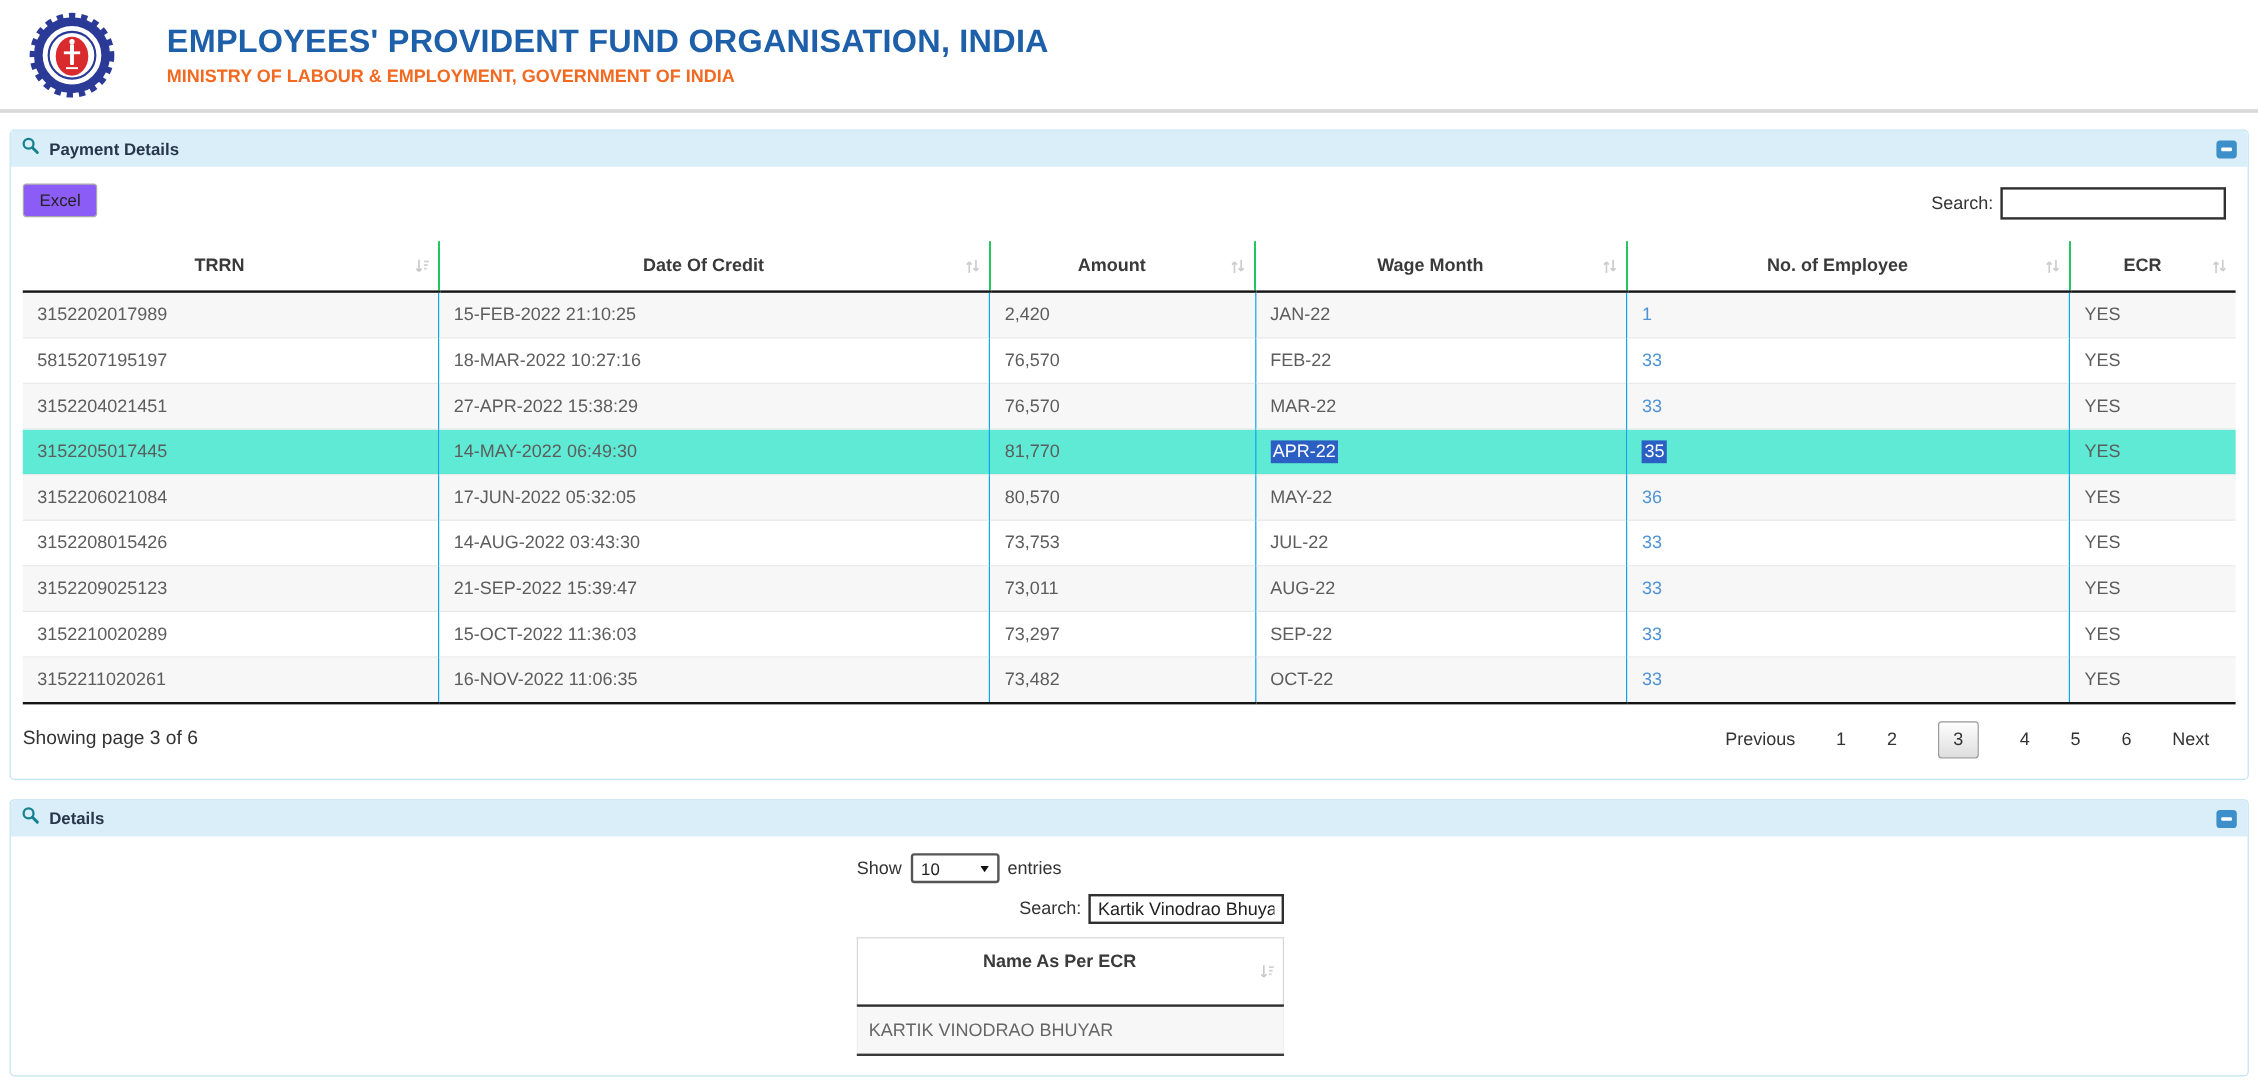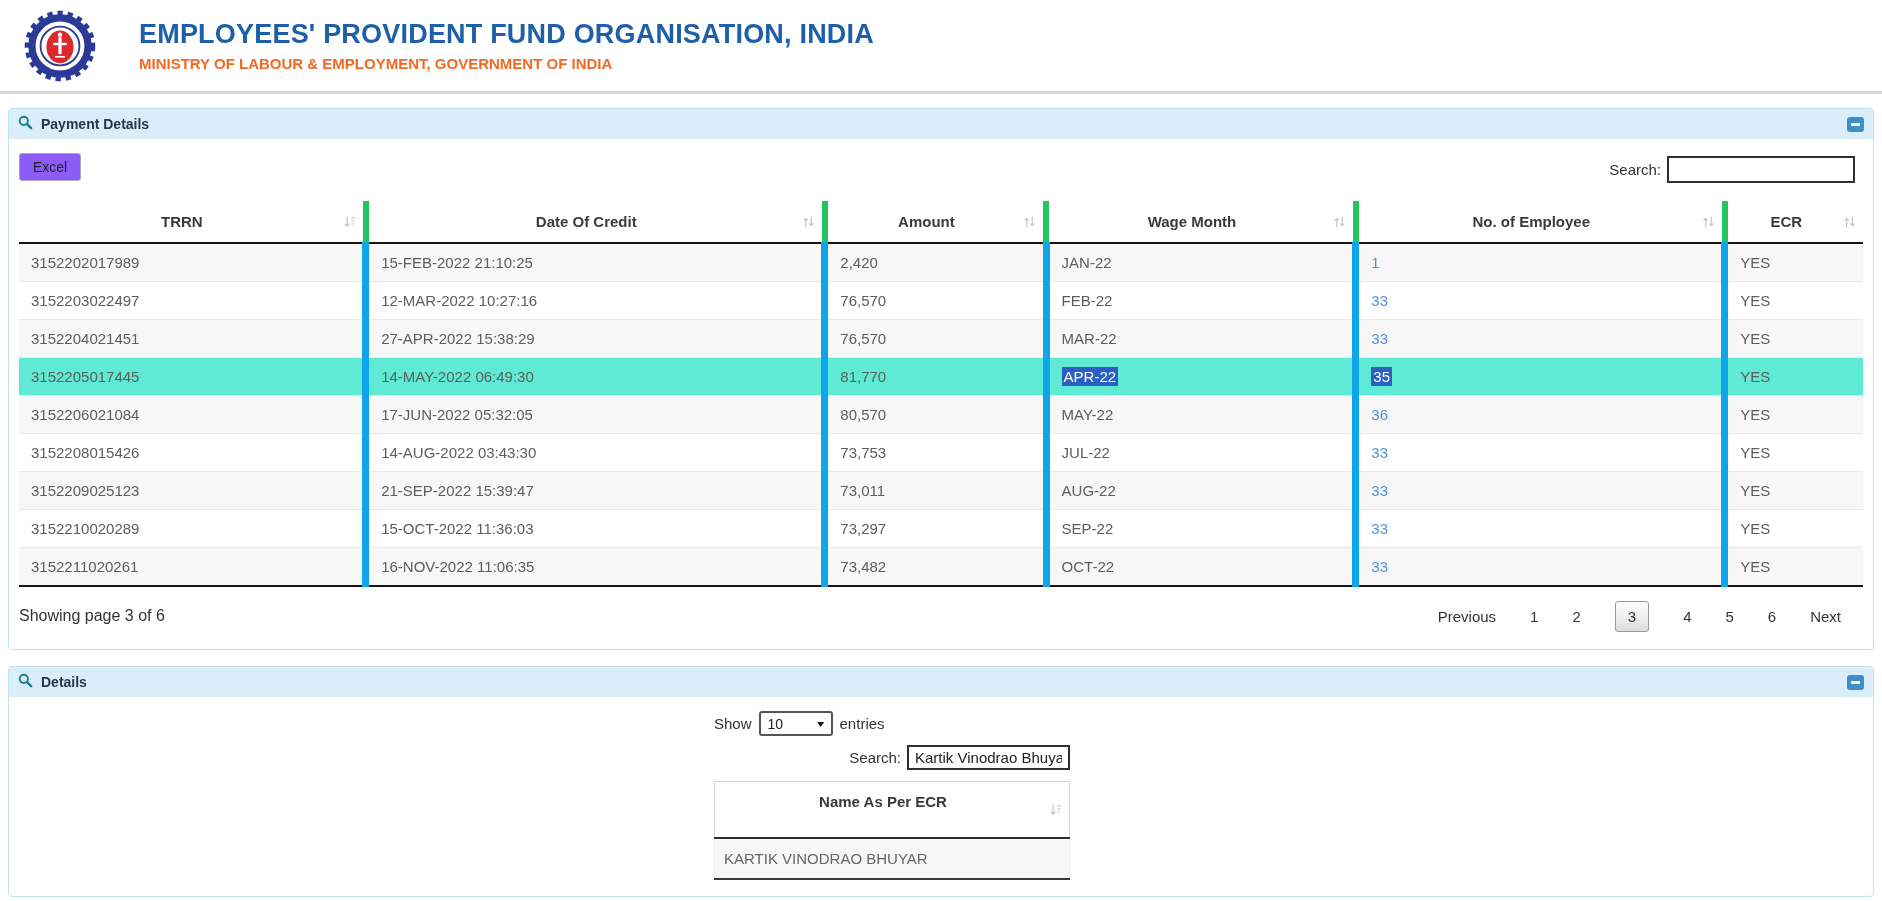--- a/index.html
+++ b/index.html
@@ -47,27 +47,27 @@
   .search-input {
     width:188px; height:27px; border:2px solid #2f2f2f; border-radius:0;
     font-family:inherit; font-size:15px; padding:0 6px; color:#222; background:#fff;
   }
 
   
   table.data { width:100%; border-collapse:collapse; margin-top:8px; }
   table.data thead th {
     font-size:15px; font-weight:bold; color:#3a3a3a; background:#fff;
     padding:12px 26px 12px 8px; text-align:center; position:relative;
-    border-bottom:2px solid #141414; border-left:6px solid #22c55e; cursor:pointer;
+    border-bottom:2px solid #141414; border-left:2px solid #22c55e; cursor:pointer;
   }
   table.data thead th:first-child { border-left:none; }
   .sort-ic { position:absolute; right:7px; top:50%; transform:translateY(-50%); line-height:0; }
   table.data tbody td {
     font-size:15px; color:#5d5d5d; padding:10px 12px;
-    border-left:7px solid #0ea5e9; border-top:1px solid #e9e9e9;
+    border-left:1px solid #0ea5e9; border-top:1px solid #e9e9e9;
   }
   table.data tbody td:first-child { border-left:none; }
   table.data tbody tr:nth-child(odd)  { background:#f7f7f7; }
   table.data tbody tr:nth-child(even) { background:#fff; }
   table.data tbody tr.hl { background:#5eead4; }
   table.data tbody tr:first-child td { border-top:none; }
   table.data tbody tr:last-child td  { border-bottom:2px solid #141414; }
   .emp-link { color:var(--link-blue,#4f93d6); text-decoration:none; cursor:pointer; }
   .sel { background:var(--selection-bg,#2b5fc4); color:#fff; padding:1px 2px; }
   a .sel { color:#fff; }
@@ -227,22 +227,22 @@
         <tbody>
             <tr>
               <td>3152202017989</td>
               <td>15-FEB-2022 21:10:25</td>
               <td>2,420</td>
               <td><span>JAN-22</span></td>
               <td><a class="emp-link"><span>1</span></a></td>
               <td>YES</td>
             </tr>
             <tr>
-              <td>3152203022497</td>
-              <td>12-MAR-2022 10:27:16</td>
+              <td>5815207195197</td>
+              <td>18-MAR-2022 10:27:16</td>
               <td>76,570</td>
               <td><span>FEB-22</span></td>
               <td><a class="emp-link"><span>33</span></a></td>
               <td>YES</td>
             </tr>
             <tr>
               <td>3152204021451</td>
               <td>27-APR-2022 15:38:29</td>
               <td>76,570</td>
               <td><span>MAR-22</span></td>

